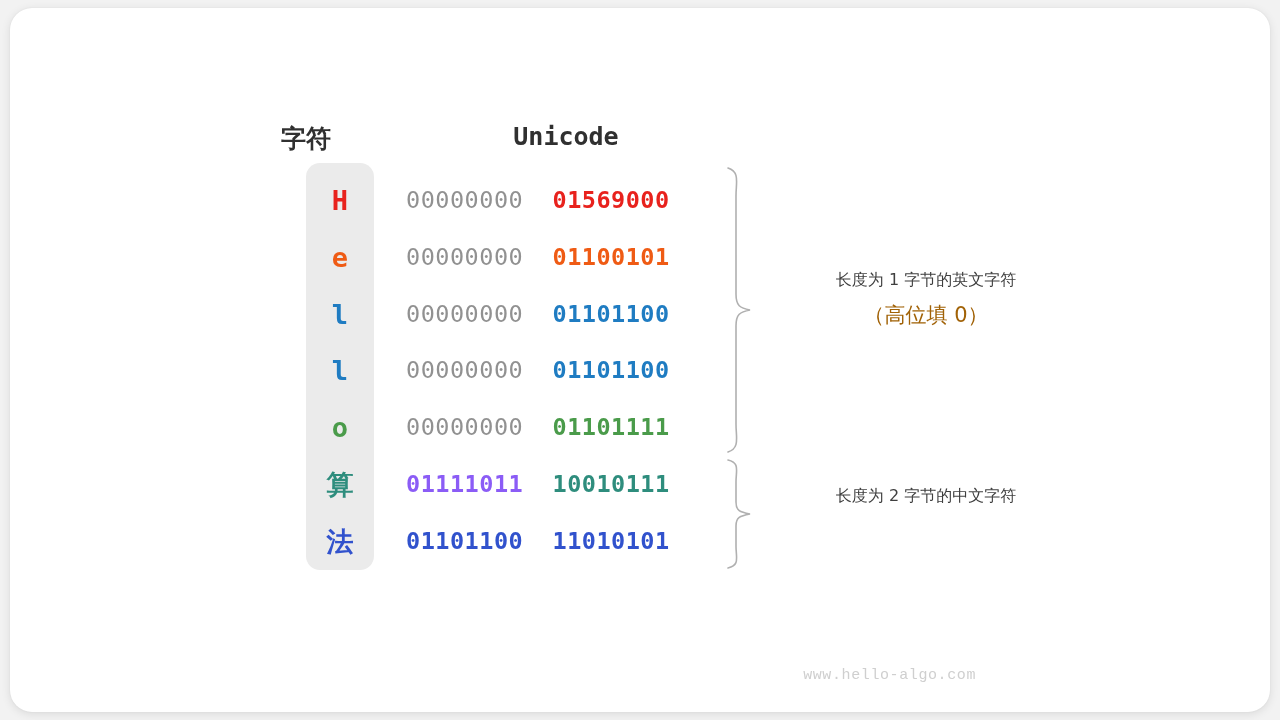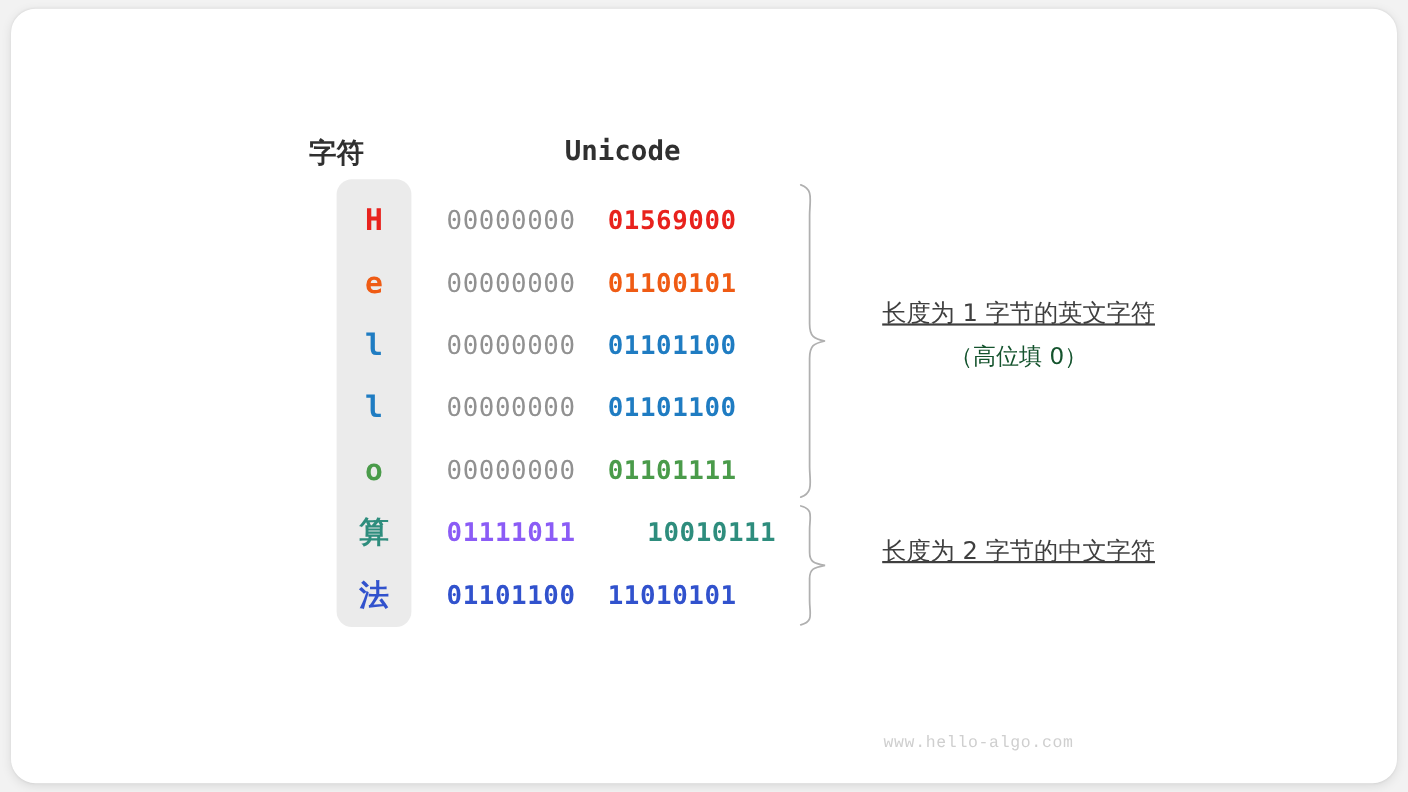--- a/index.html
+++ b/index.html
@@ -114,28 +114,27 @@
     position: absolute;
   }
 
   
   .anno {
     position: absolute;
     text-align: center;
     font-family: "DejaVu Sans", "Liberation Sans", sans-serif;
   }
   .anno-main {
-    font-size: 22px;
+    font-size: 16px;
     color: #3f3f3f;
     white-space: nowrap;
-    text-decoration: underline;
   }
   .anno-sub {
     font-size: 21px;
-    color: #14532d;
+    color: #a16207;
     white-space: nowrap;
     margin-top: 10px;
   }
   .anno-1 {
     left: 756px;
     top: 262px;
     width: 320px;
   }
   .anno-2 {
     left: 756px;
@@ -182,21 +181,21 @@
         <div class="row" style="top: 334.4px;">
           <div class="row-char" style="color: rgb(31, 124, 194);">l</div>
           <div class="row-bits"><span class="hi">00000000</span><span>  </span><span class="lo" style="color: rgb(31, 124, 194);">01101100</span></div>
         </div>
         <div class="row" style="top: 391.2px;">
           <div class="row-char" style="color: rgb(74, 155, 74);">o</div>
           <div class="row-bits"><span class="hi">00000000</span><span>  </span><span class="lo" style="color: rgb(74, 155, 74);">01101111</span></div>
         </div>
         <div class="row" style="top: 448px;">
           <div class="row-char cjk" style="color: rgb(46, 141, 125);">算</div>
-          <div class="row-bits"><span class="hi" style="color: #8b5cf6; font-weight: bold; text-align: center;">01111011</span><span>  </span><span class="lo" style="color: rgb(46, 141, 125); margin-left: 36px;">10010111</span></div>
+          <div class="row-bits"><span class="hi" style="color: #8b5cf6; font-weight: bold; text-align: center;">01111011</span><span>  </span><span class="lo" style="color: rgb(46, 141, 125);">10010111</span></div>
         </div>
         <div class="row" style="top: 504.8px;">
           <div class="row-char cjk" style="color: rgb(49, 82, 205);">法</div>
           <div class="row-bits"><span class="hi" style="color: rgb(49, 82, 205); font-weight: bold;">01101100</span><span>  </span><span class="lo" style="color: rgb(49, 82, 205);">11010101</span></div>
         </div>
       </div>
 
     <svg class="brace" style="left:712px; top:158px;" width="36" height="288" viewBox="0 0 36 288">
       <path d="M 6 2 C 18 6 14 16 14 30 L 14 128 C 14 140 18 142 28 144 C 18 146 14 148 14 160 L 14 258 C 14 272 18 282 6 286" fill="none" stroke="#b0b0b0" stroke-width="1.6" stroke-linecap="round"></path>
     </svg>

